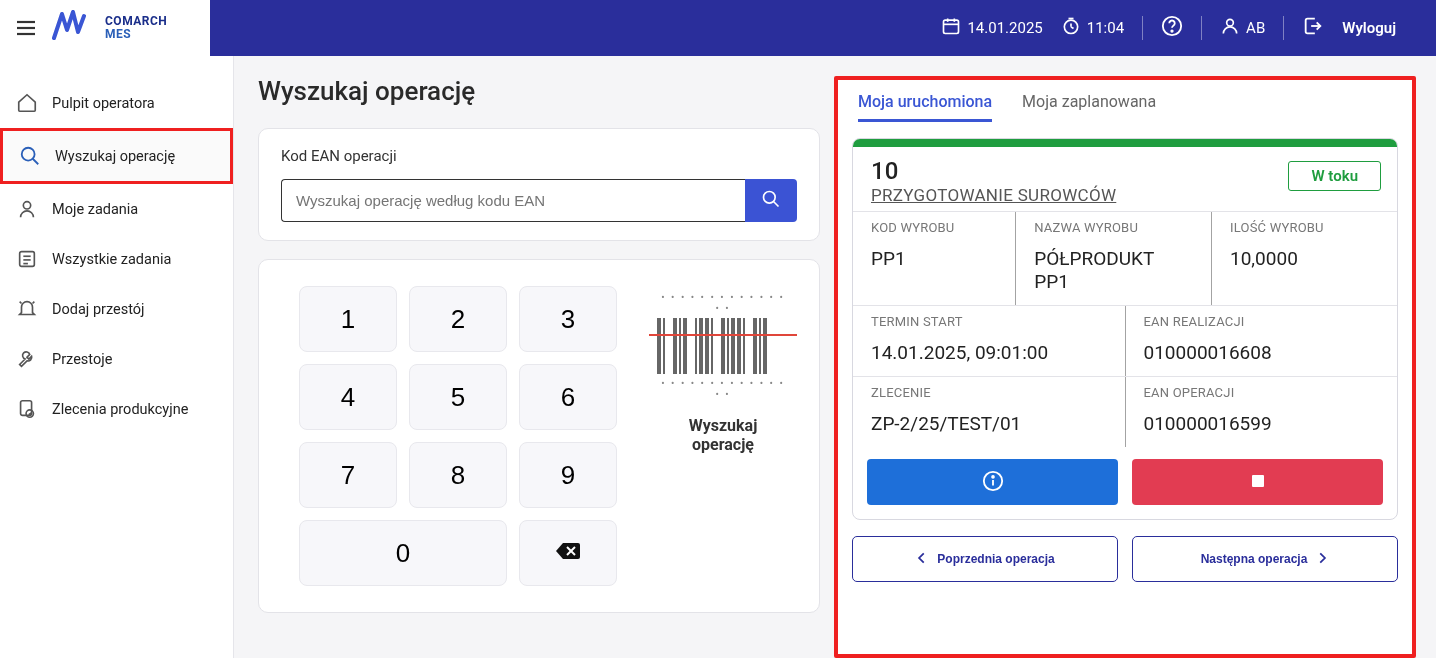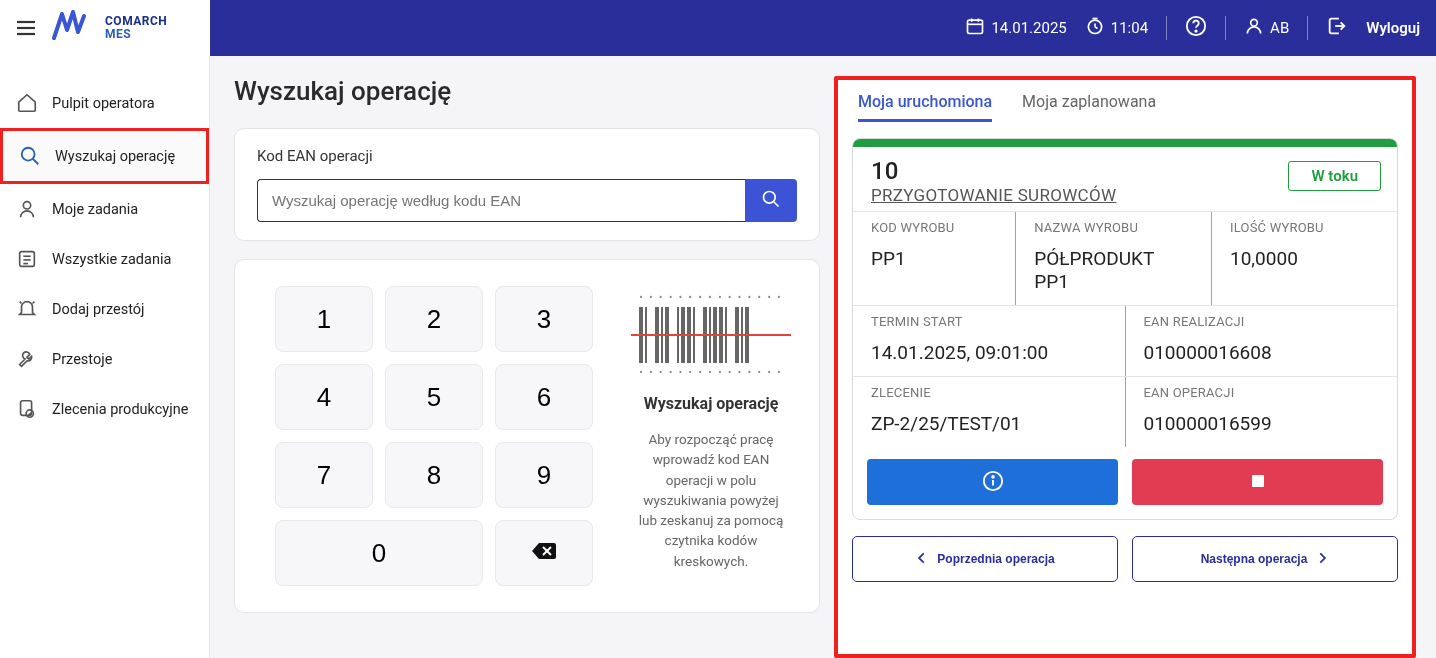--- a/index.html
+++ b/index.html
@@ -31,38 +31,38 @@
     .logo-text { display: flex; flex-direction: column; line-height: 1.1; font-size: 12px; font-weight: 700; letter-spacing: 0.5px; }
     .logo-text .brand-line1 { color: #1a2e8a; }
     .logo-text .brand-line2 { color: #2a5fb8; }
     
     .header-right {
       flex: 1;
       background: #2a2e9b;
       display: flex;
       align-items: center;
       justify-content: flex-end;
-      padding: 0 16px;
+      padding: 0 40px;
       gap: 18px;
       color: #fff;
       font-size: 15px;
     }
     .header-item { display: flex; align-items: center; gap: 6px; }
     .header-sep { width: 1px; height: 24px; background: rgba(255,255,255,0.4); }
     .logout { font-weight: 600; cursor: pointer; }
     
     
     .layout {
       display: flex;
       height: calc(658px - 56px);
     }
     
     
     .sidebar {
-      width: 210px;
+      width: 234px;
       background: #fff;
       border-right: 1px solid #e5e5ea;
       padding: 22px 0 0 0;
     }
     .sidebar-item {
       display: flex;
       align-items: center;
       gap: 14px;
       padding: 14px 16px;
       font-size: 14.5px;
@@ -432,21 +432,20 @@
                 <div class="bar thin"></div>
                 <div class="bar gap"></div>
                 <div class="bar"></div>
                 <div class="bar thin"></div>
                 <div class="bar"></div>
             </div>
             <div class="barcode-red"></div>
             <div class="barcode-bot">• • • • • • • • • • • • • • •</div>
           </div>
           <div class="keypad-title">Wyszukaj operację</div>
-          <div class="keypad-help">Aby rozpocząć pracę wprowadź kod EAN operacji w polu wyszukiwania powyżej lub zeskanuj za pomocą czytnika kodów kreskowych.</div>
         </div>
       </div>
     </div>
 
     <div class="right-panel">
       <div class="tabs">
         <div class="tab active">Moja uruchomiona</div>
         <div class="tab">Moja zaplanowana</div>
       </div>
 

